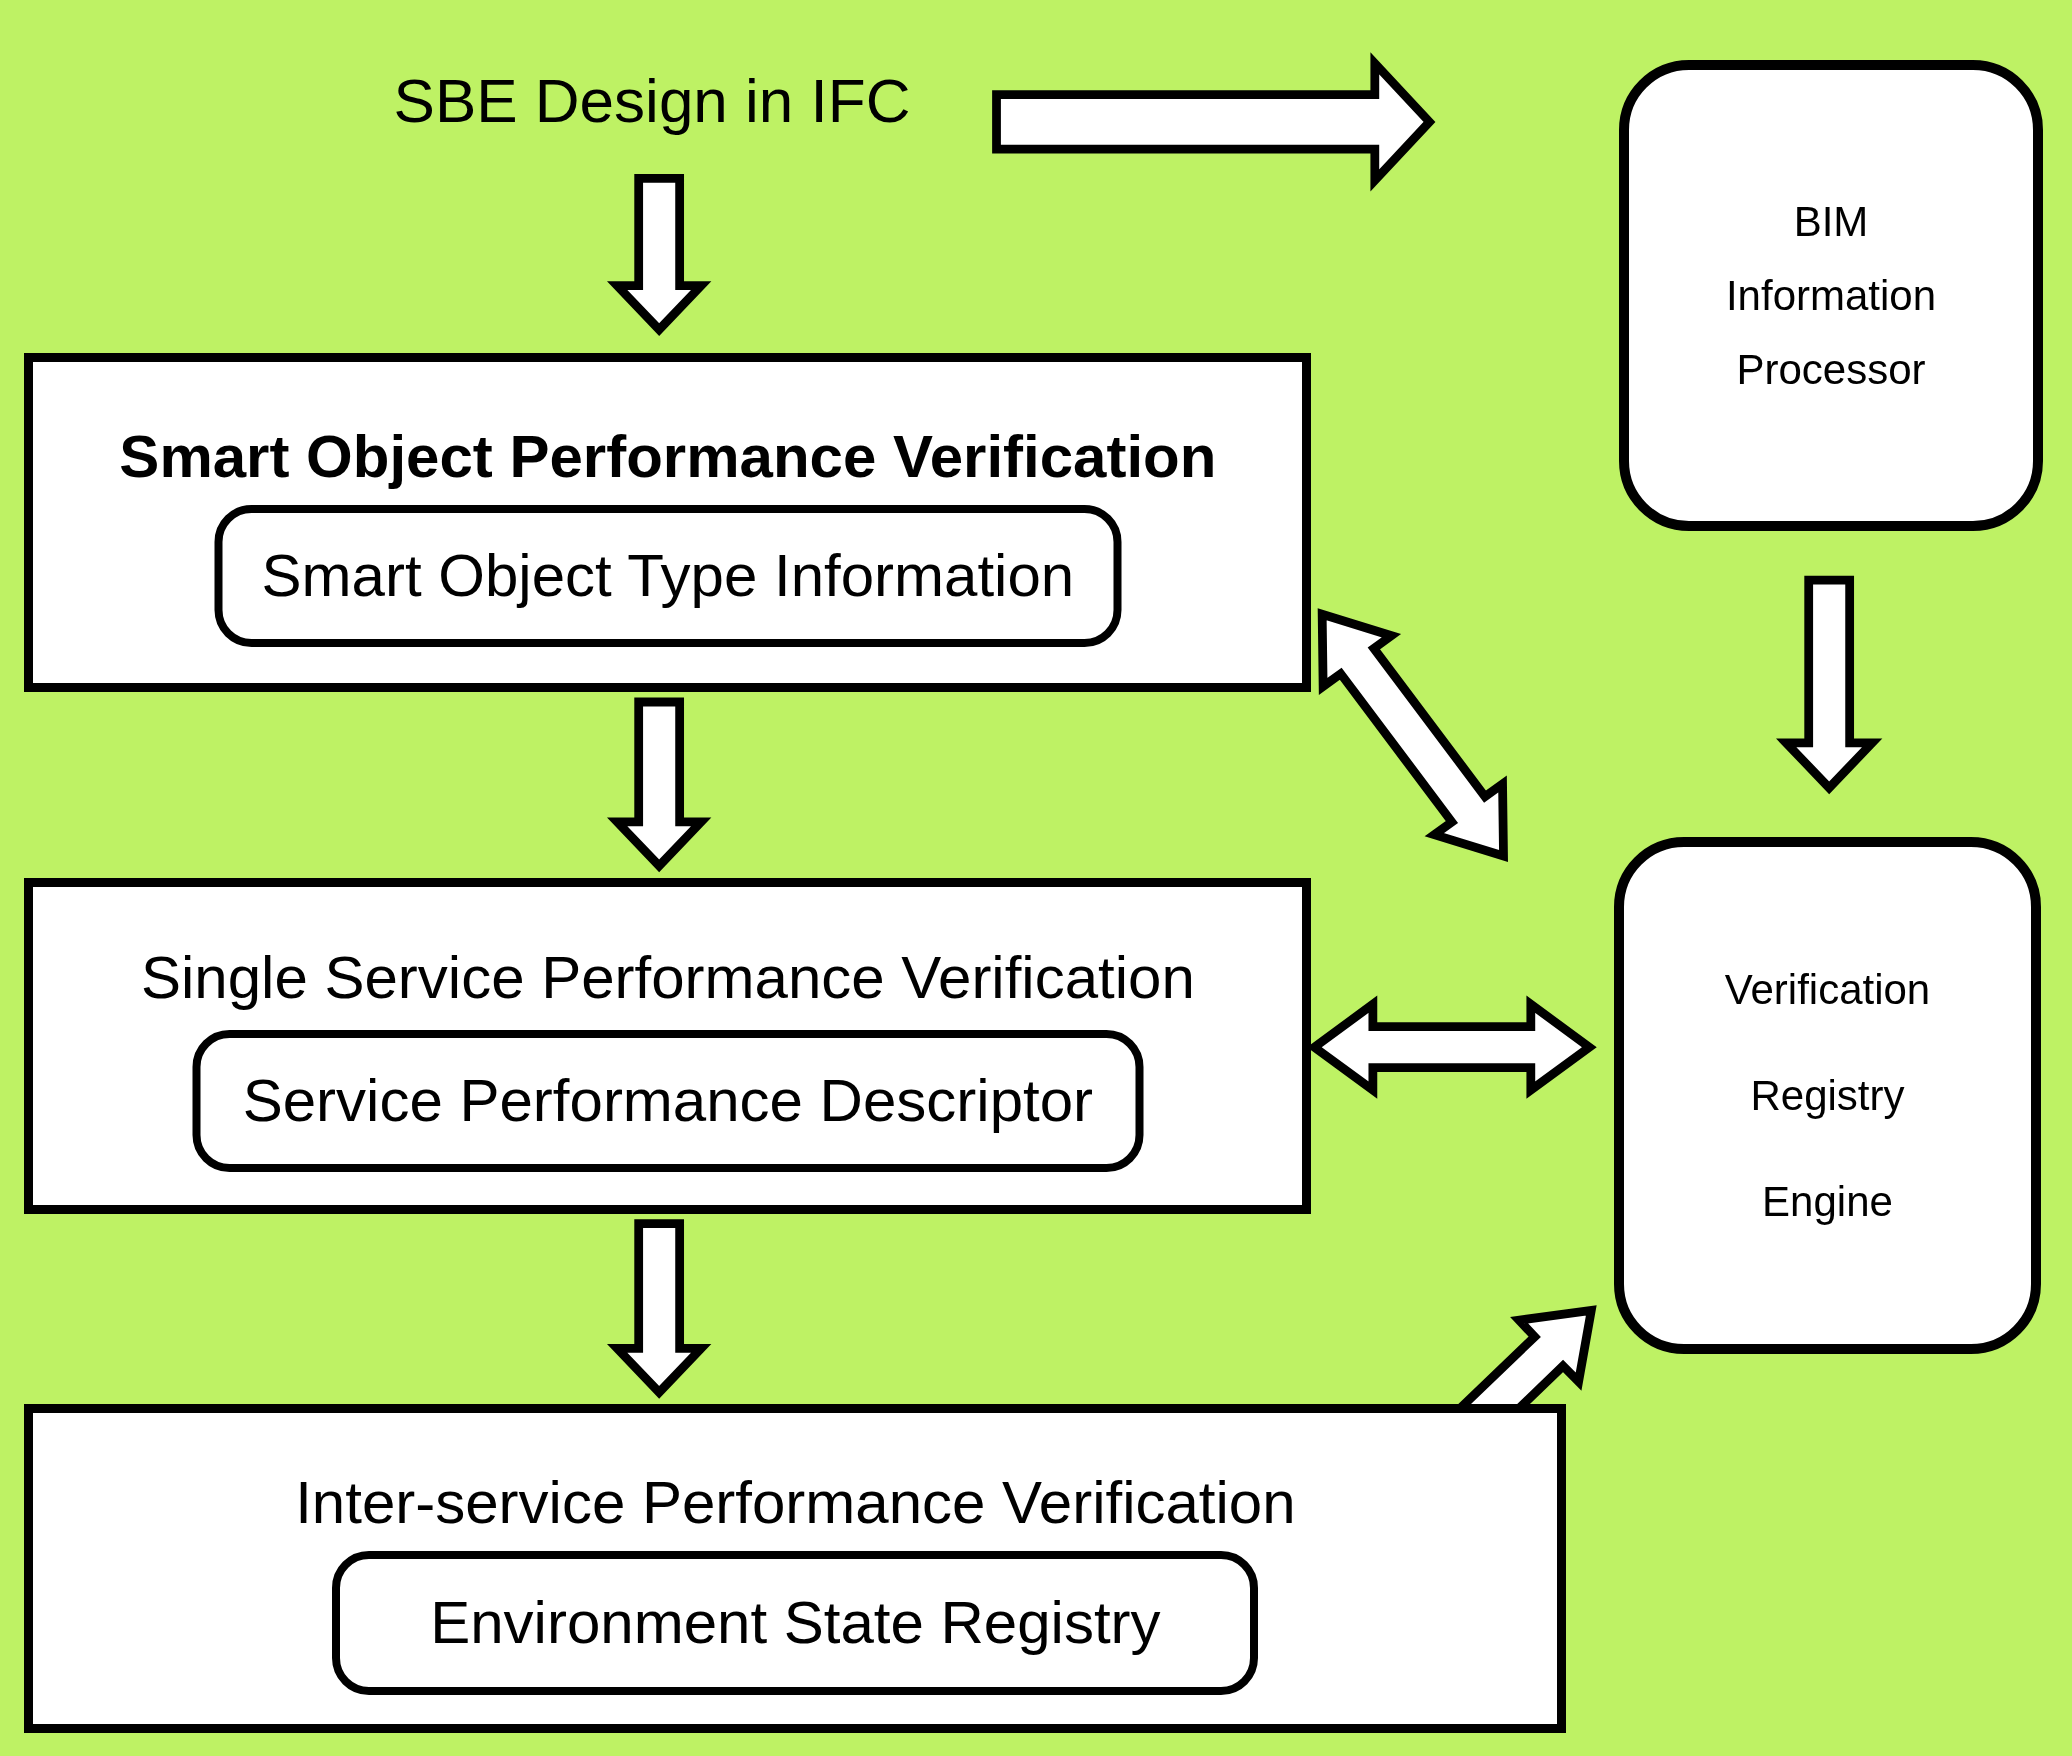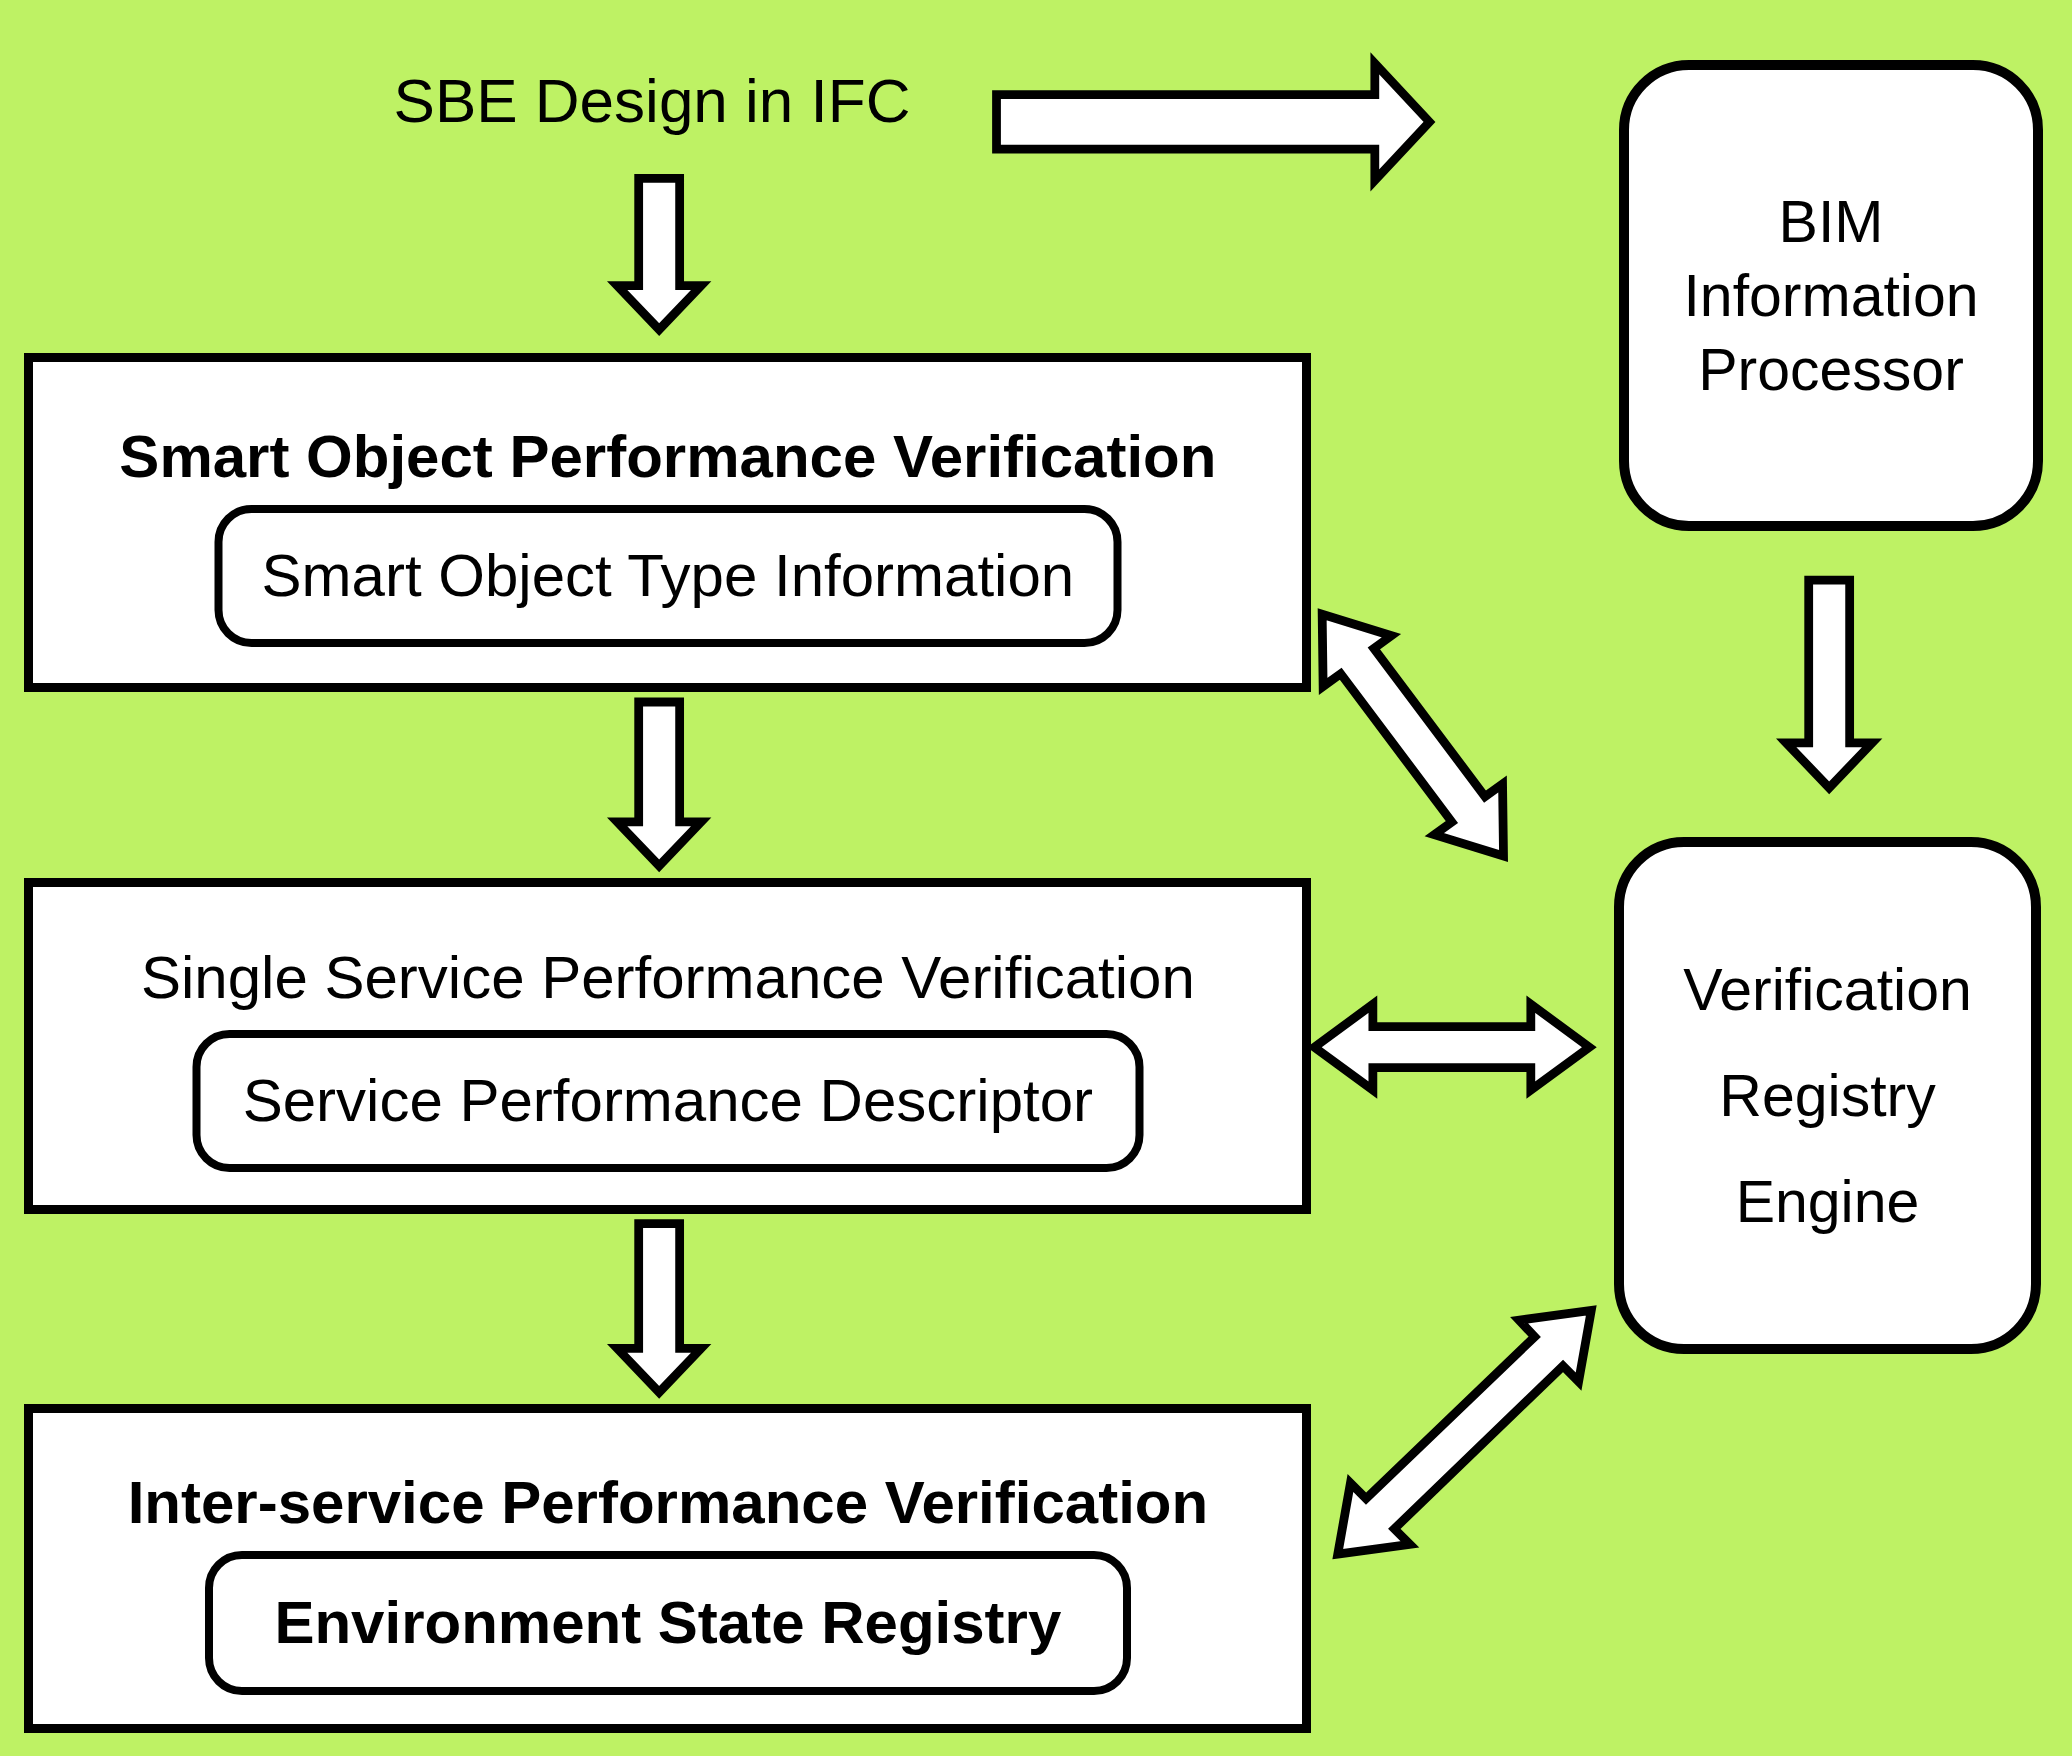--- a/index.html
+++ b/index.html
@@ -60,33 +60,33 @@
   .side-box {
     position:absolute;
     box-sizing:border-box;
     border:10.7px solid #000000;
     border-radius:70px;
     background:#ffffff;
     display:flex;
     flex-direction:column;
     align-items:center;
     justify-content:center;
-    font-size:59px;
+    font-size:42px;
     line-height:74px;
     text-align:center;
   }
   
   #sbe-label   { left:291px;  top:67px;   width:722px; }
   #box-stage1  { left:24.4px;   top:353px;  width:1287px; height:339px; }
   #box-stage1 .stage-title { top:64px;font-weight:bold; }
   #box-stage1 .inner-box   { top:143px; width:907px; height:142px; }
   #box-stage2  { left:24.4px;   top:878px;  width:1287px; height:336px; }
   #box-stage2 .stage-title { top:60px; }
   #box-stage2 .inner-box   { top:143px; width:951px; height:142px; }
-  #box-stage3  { left:24.4px;   top:1404px; width:1287px; height:329px;font-weight:bold; }
+  #box-stage3  { left:24.4px;   top:1404px; width:1542px; height:329px; }
   #box-stage3 .stage-title { top:59px; }
   #box-stage3 .inner-box   { top:138px; width:926px; height:144px; }
   #box-bim     { left:1619px; top:60px;   width:424px; height:471px; }
   #box-vpe     { left:1614px; top:837px;  width:427px; height:517px;gap:32px; }
 </style>
 </head>
 <body>
 
 <div class="canvas">
 

